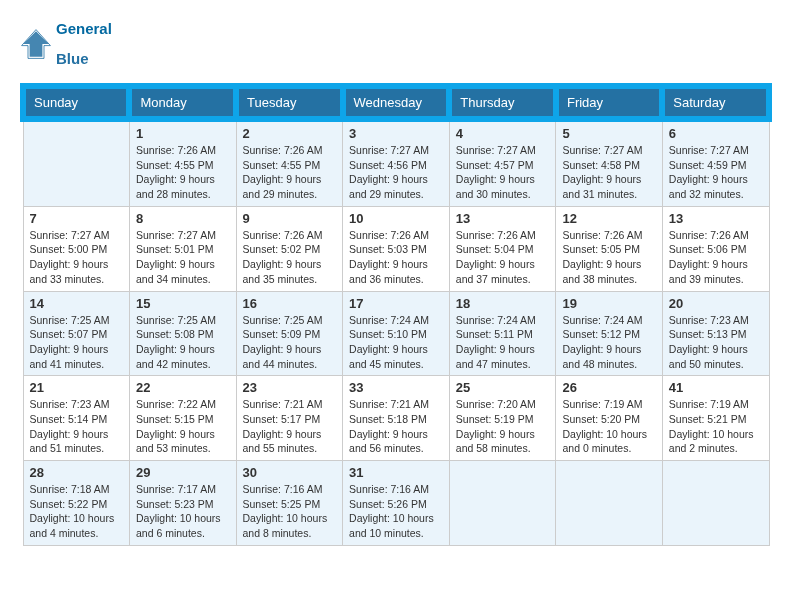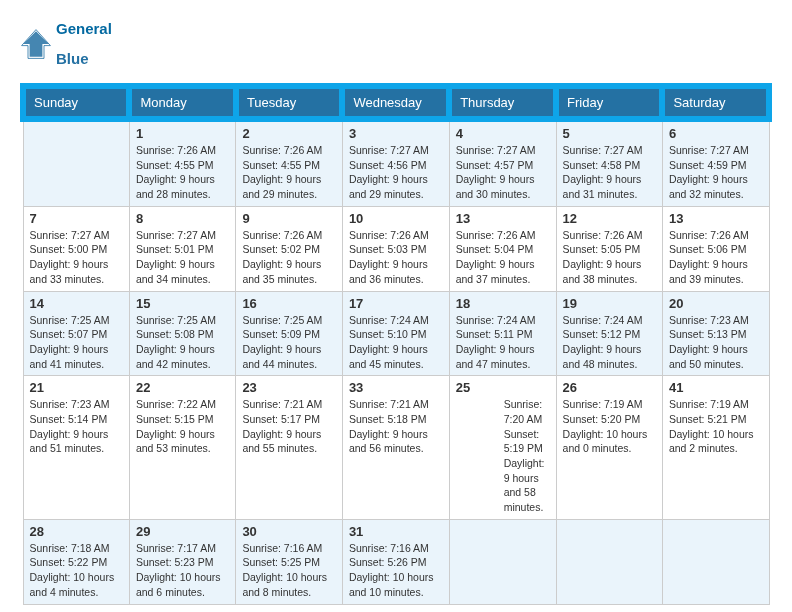--- a/index.html
+++ b/index.html
@@ -288,21 +288,21 @@
         </td>
         <td>
           <div class="day-number">33</div>
           <div class="day-info" style="white-space: pre-line;">Sunrise: 7:21 AM
 Sunset: 5:18 PM
 Daylight: 9 hours
 and 56 minutes.</div>
         </td>
         <td>
           <div class="day-number">25</div>
-          <div class="day-info" style="white-space: pre-line; margin-left: 48px;">Sunrise: 7:20 AM
+          <div class="day-info" style="white-space: pre-line;">Sunrise: 7:20 AM
 Sunset: 5:19 PM
 Daylight: 9 hours
 and 58 minutes.</div>
         </td>
         <td>
           <div class="day-number">26</div>
           <div class="day-info" style="white-space: pre-line;">Sunrise: 7:19 AM
 Sunset: 5:20 PM
 Daylight: 10 hours
 and 0 minutes.</div>

